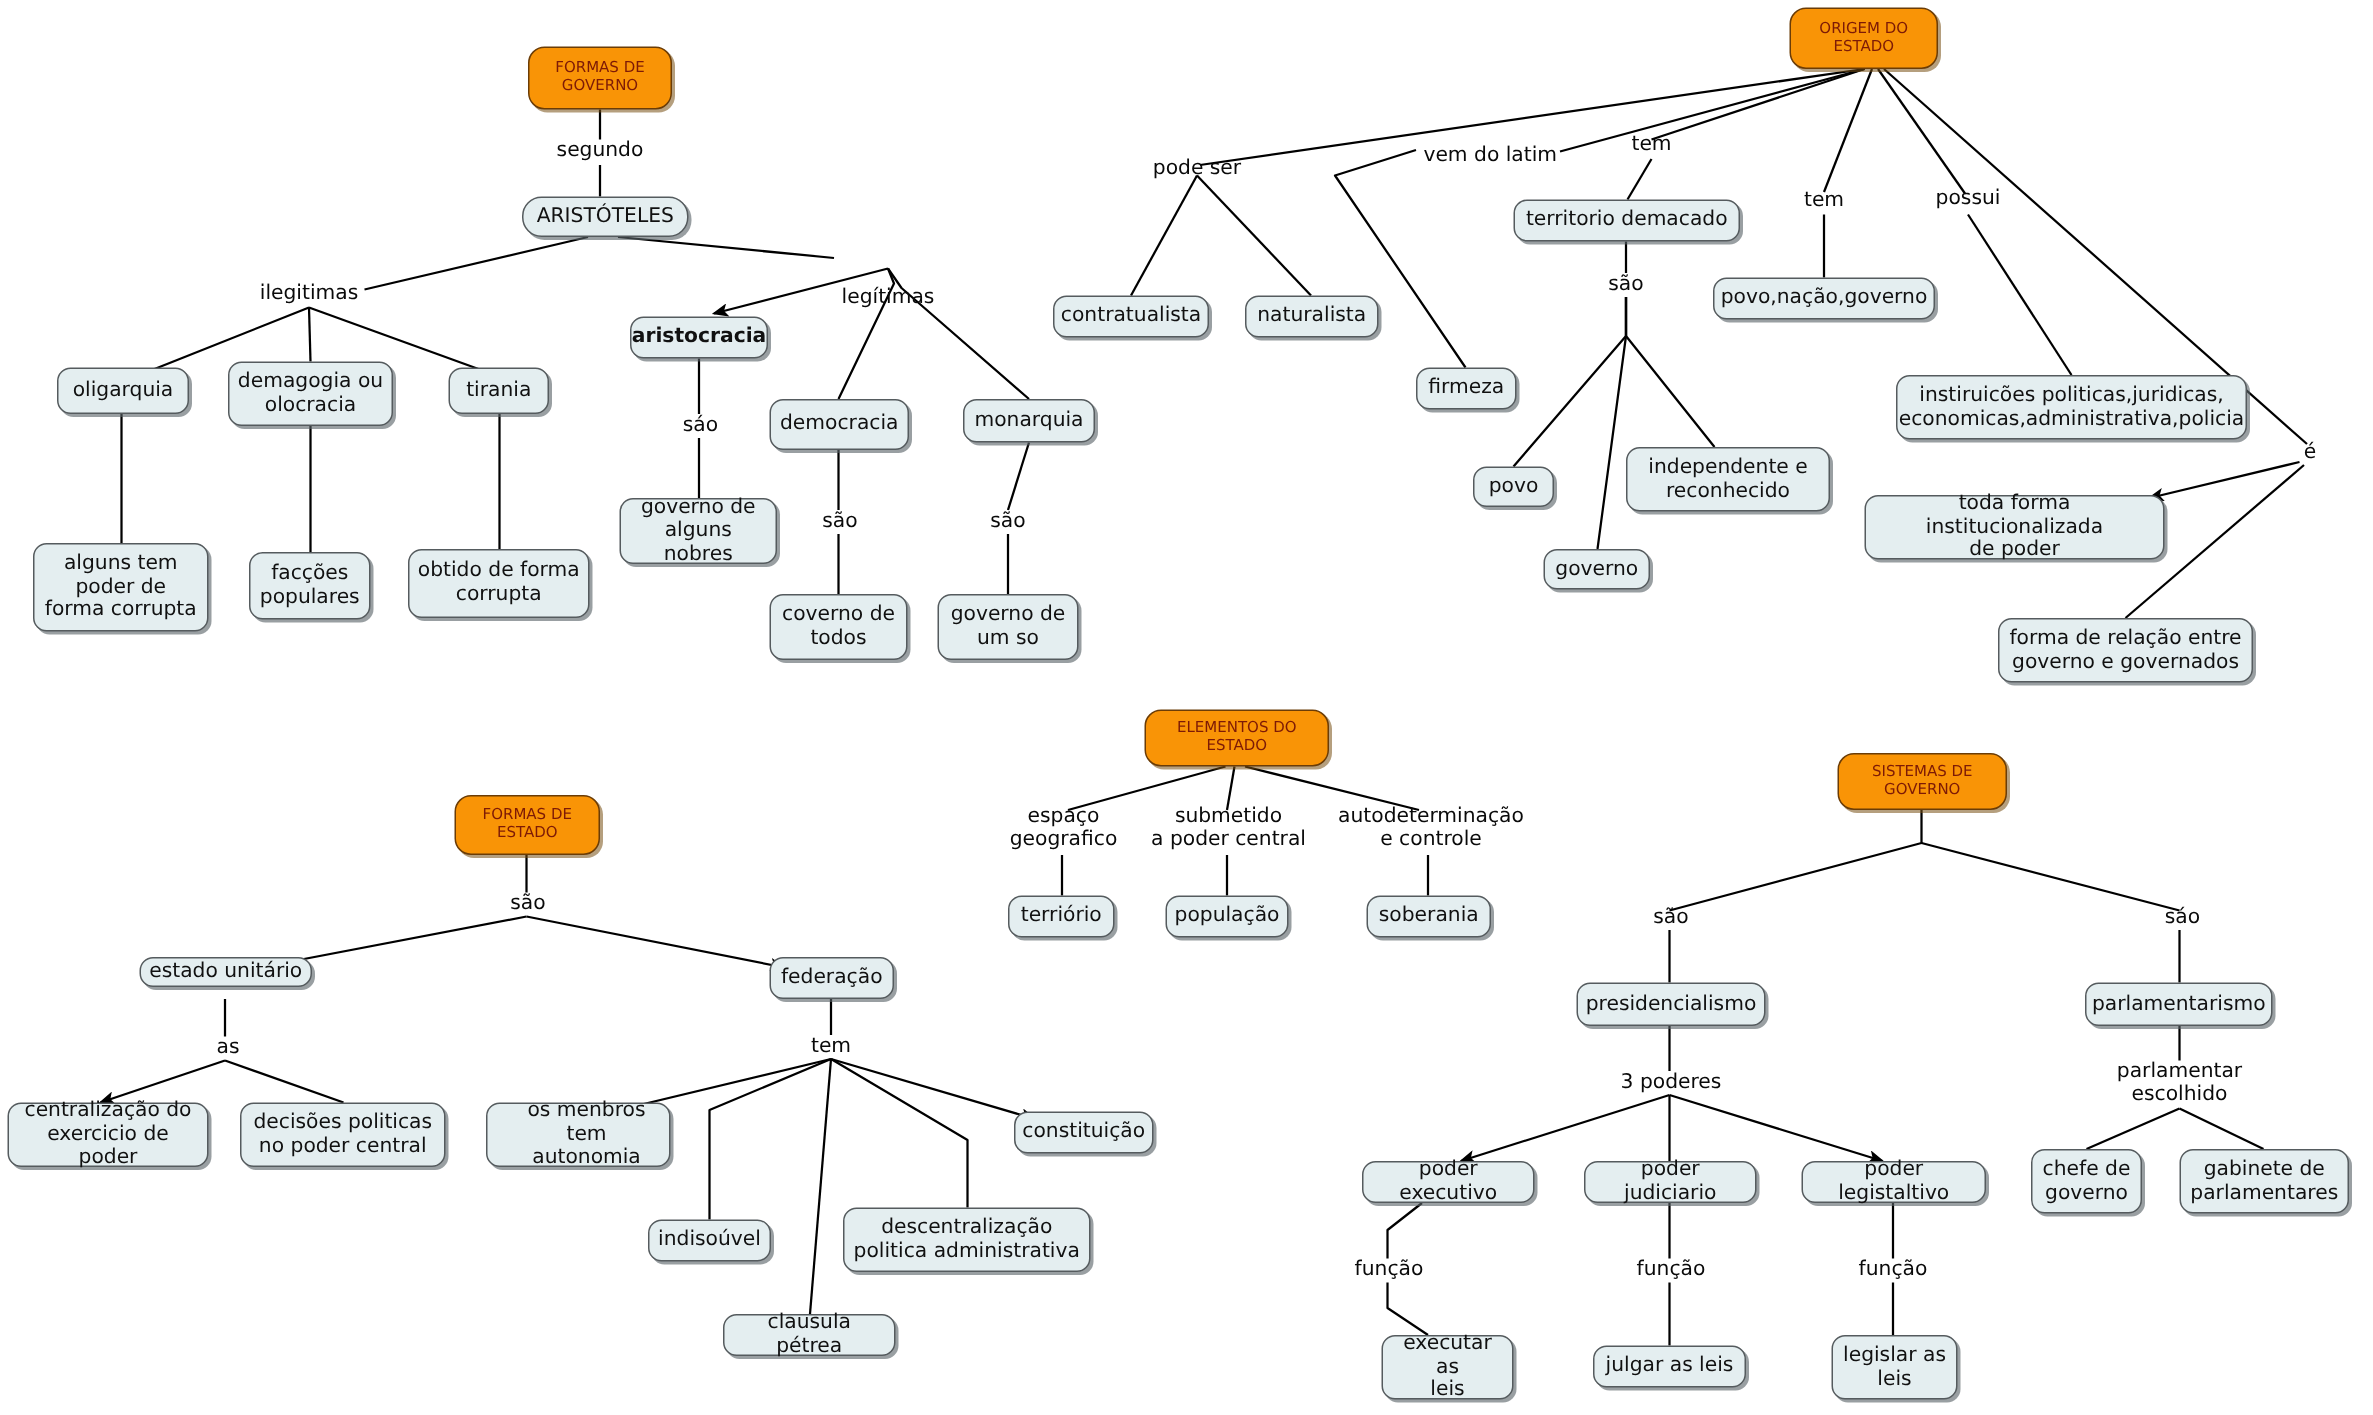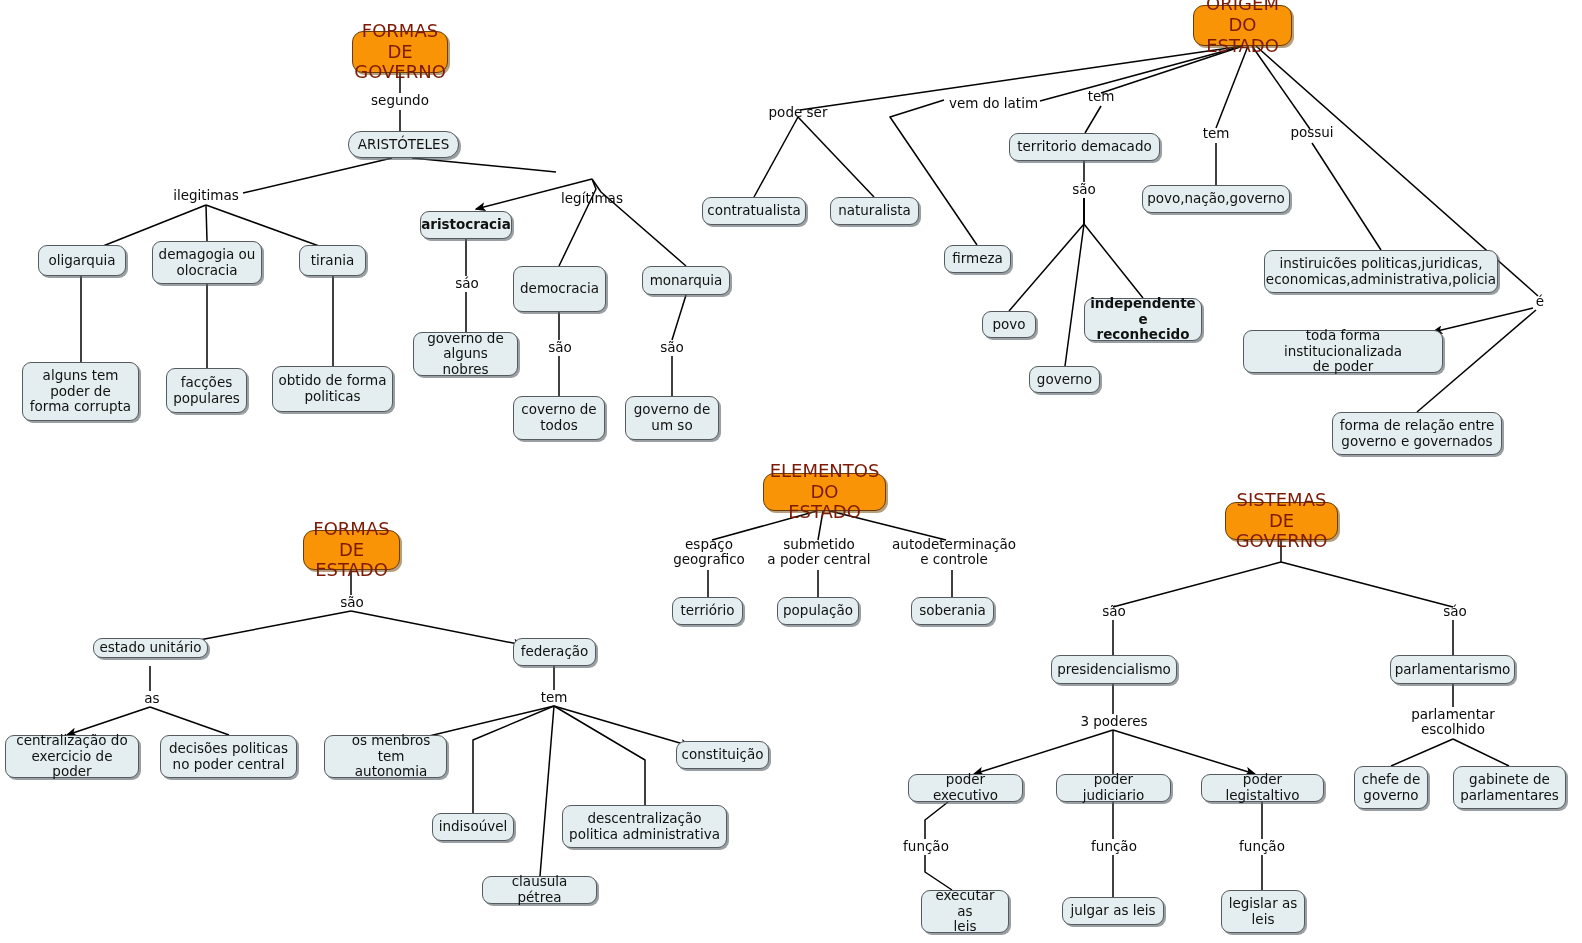--- a/index.html
+++ b/index.html
@@ -42,21 +42,21 @@
     padding: 2px 5px;
     box-shadow: 2.0px 2.0px 0 rgba(90,100,105,0.62);
     white-space: pre-line;
     z-index: 5;
   }
   .node.root {
     background: #f99406;
     border: 1px solid #6b3c06;
     color: #7d1a06;
     border-radius: 11px;
-    font-size: 18px;
+    font-size: 10px;
     box-shadow: 2.0px 2.0px 0 rgba(120,80,20,0.55);
   }
   .link-label {
     position: absolute;
     box-sizing: border-box;
     text-align: center;
     color: #0a0a0a;
     font-size: 13.5px;
     line-height: 1.14;
     background: transparent;
@@ -157,39 +157,39 @@
       <div class="node" style="left: 38px; top: 245px; width: 88px; height: 31px;">oligarquia</div>
       <div class="node" style="left: 152px; top: 241px; width: 110px; height: 43px;">demagogia ou
 olocracia</div>
       <div class="node" style="left: 299px; top: 245px; width: 67px; height: 31px;">tirania</div>
       <div class="node" style="left: 22px; top: 362px; width: 117px; height: 59px;">alguns tem
 poder de
 forma corrupta</div>
       <div class="node" style="left: 166px; top: 368px; width: 81px; height: 45px;">facções
 populares</div>
       <div class="node" style="left: 272px; top: 366px; width: 121px; height: 46px;">obtido de forma
-politicas</div>
+corrupta</div>
       <div class="node" style="left: 420px; top: 211px; width: 92px; height: 28px; font-weight: bold;">aristocracia</div>
-      <div class="node" style="left: 513px; top: 266px; width: 93px; height: 46px;">democracia</div>
+      <div class="node" style="left: 513px; top: 266px; width: 93px; height: 34px;">democracia</div>
       <div class="node" style="left: 642px; top: 266px; width: 88px; height: 29px;">monarquia</div>
       <div class="node" style="left: 413px; top: 332px; width: 105px; height: 44px;">governo de
 alguns nobres</div>
       <div class="node" style="left: 513px; top: 396px; width: 92px; height: 44px;">coverno de
 todos</div>
       <div class="node" style="left: 625px; top: 396px; width: 94px; height: 44px;">governo de
 um so</div>
       <div class="node root" style="left: 1193px; top: 5px; width: 99px; height: 41px;">ORIGEM DO
 ESTADO</div>
       <div class="node" style="left: 702px; top: 197px; width: 104px; height: 28px;">contratualista</div>
       <div class="node" style="left: 830px; top: 197px; width: 89px; height: 28px;">naturalista</div>
       <div class="node" style="left: 944px; top: 245px; width: 67px; height: 28px;">firmeza</div>
       <div class="node" style="left: 1009px; top: 133px; width: 151px; height: 28px;">territorio demacado</div>
       <div class="node" style="left: 982px; top: 311px; width: 54px; height: 27px;">povo</div>
       <div class="node" style="left: 1029px; top: 366px; width: 71px; height: 27px;">governo</div>
-      <div class="node" style="left: 1084px; top: 298px; width: 118px; height: 43px; font-weight: bold;">independente e
+      <div class="node" style="left: 1084px; top: 298px; width: 136px; height: 43px;">independente e
 reconhecido</div>
       <div class="node" style="left: 1142px; top: 185px; width: 148px; height: 28px;">povo,nação,governo</div>
       <div class="node" style="left: 1264px; top: 250px; width: 234px; height: 43px;">instiruicões politicas,juridicas,
 economicas,administrativa,policia</div>
       <div class="node" style="left: 1243px; top: 330px; width: 200px; height: 43px;">toda forma institucionalizada
 de poder</div>
       <div class="node" style="left: 1332px; top: 412px; width: 170px; height: 43px;">forma de relação entre
 governo e governados</div>
       <div class="node root" style="left: 303px; top: 530px; width: 97px; height: 40px;">FORMAS DE
 ESTADO</div>

